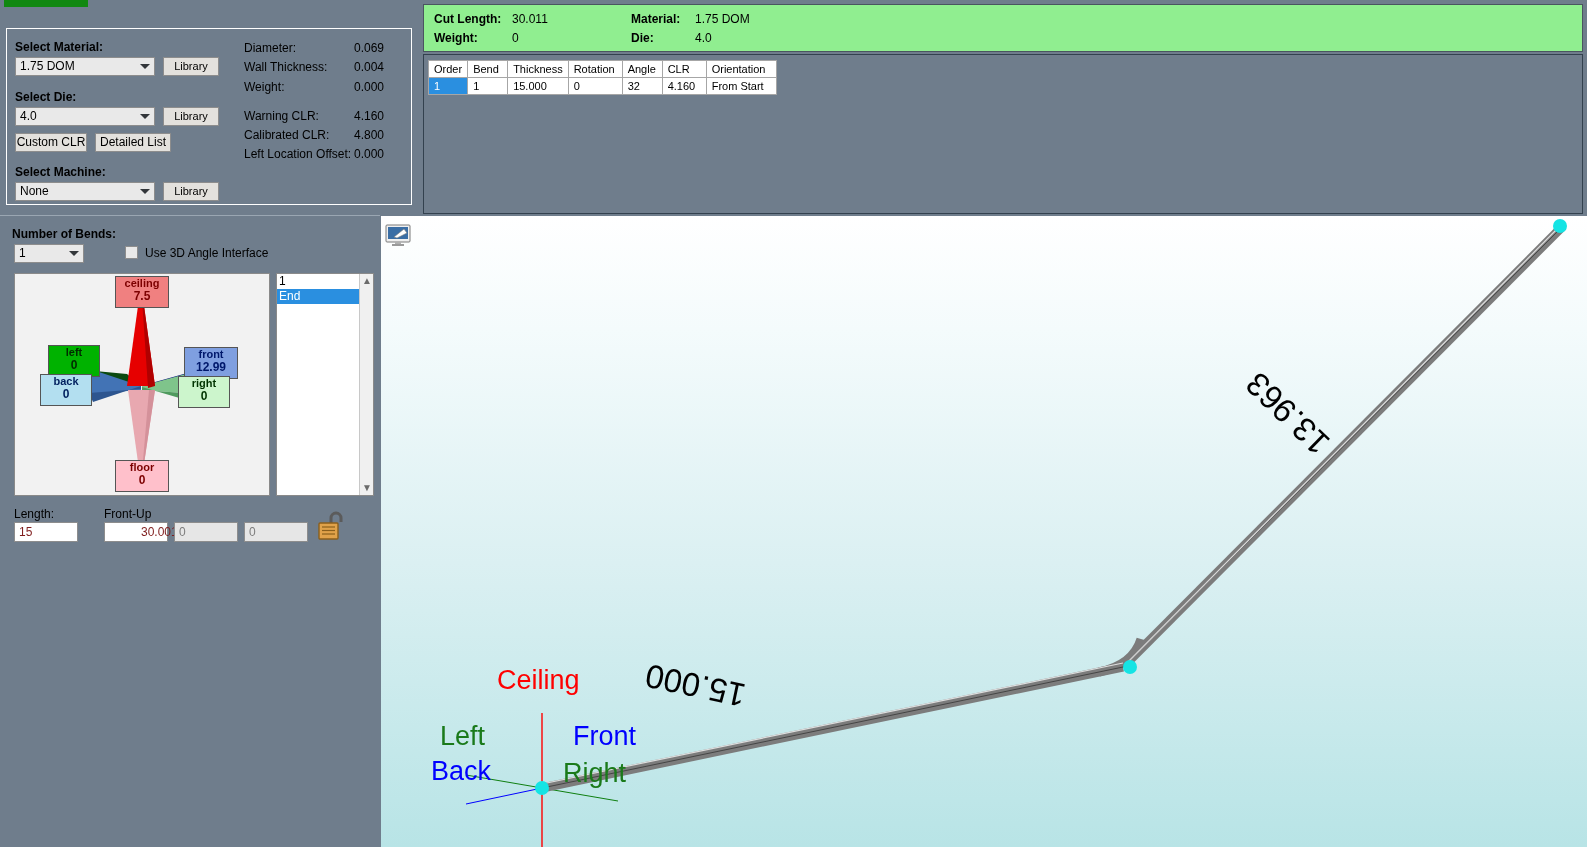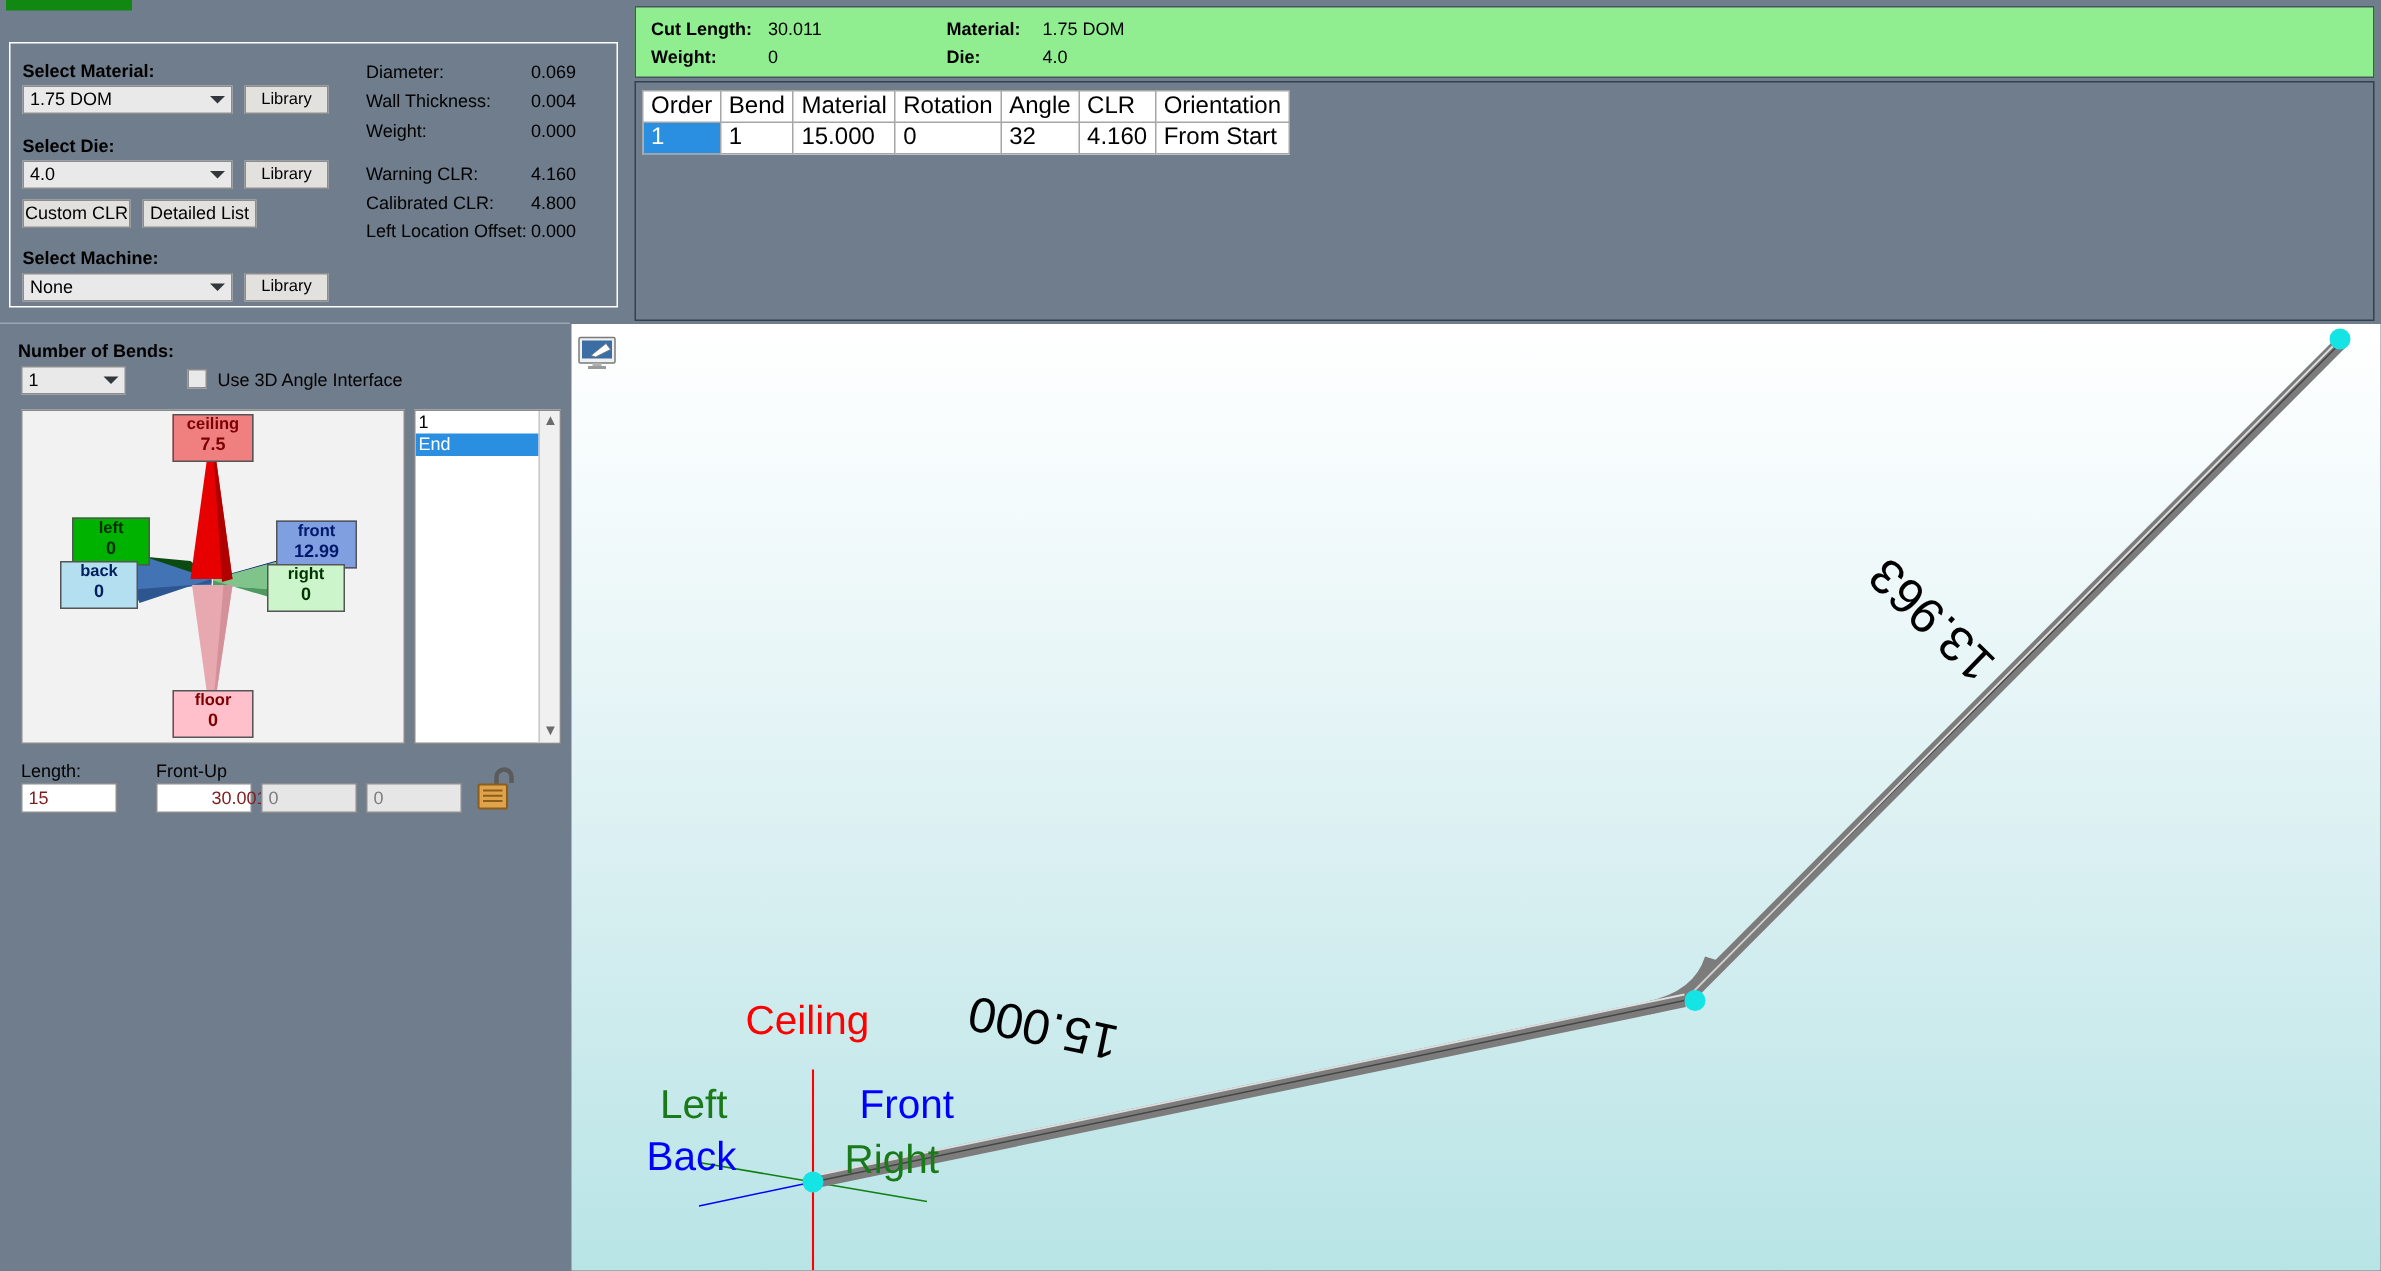--- a/index.html
+++ b/index.html
@@ -57,21 +57,21 @@
   }
   .green-panel .gl{position:absolute;font-weight:bold;font-size:12px;}
   .green-panel .gv{position:absolute;font-size:12px;}
 
   .right-body{
     position:absolute;left:423px;top:54px;width:1160px;height:160px;
     background:#6f7d8c;border:1px solid #33414e;box-sizing:border-box;
   }
   table.bends{
     position:absolute;left:4px;top:5px;border-collapse:collapse;
-    background:#fff;font-size:16px;
+    background:#fff;font-size:11px;
   }
   table.bends th,table.bends td{
     border:1px solid #a6a6a6;padding:1px 5px;font-weight:normal;
     text-align:left;height:17px;box-sizing:border-box;background:#fff;
   }
   table.bends td.sel{background:#2a8fe0;color:#fff;}
   .th-order{width:38px}.th-bend{width:40px}.th-loc{width:55px}
   .th-rot{width:54px}.th-ang{width:40px}.th-clr{width:44px}.th-ori{width:70px}
 
   
@@ -178,21 +178,21 @@
     <div class="gl" style="left:207px;top:26px;">Die:</div>
     <div class="gv" style="left:271px;top:26px;">4.0</div>
   </div>
 
   <div class="right-body">
     <table class="bends">
       <thead>
         <tr>
           <th class="th-order">Order</th>
           <th class="th-bend">Bend</th>
-          <th class="th-loc">Material</th>
+          <th class="th-loc">Thickness</th>
           <th class="th-rot">Rotation</th>
           <th class="th-ang">Angle</th>
           <th class="th-clr">CLR</th>
           <th class="th-ori">Orientation</th>
         </tr>
       </thead>
       <tbody>
         <tr>
           <td class="sel">1</td>
           <td>1</td>

